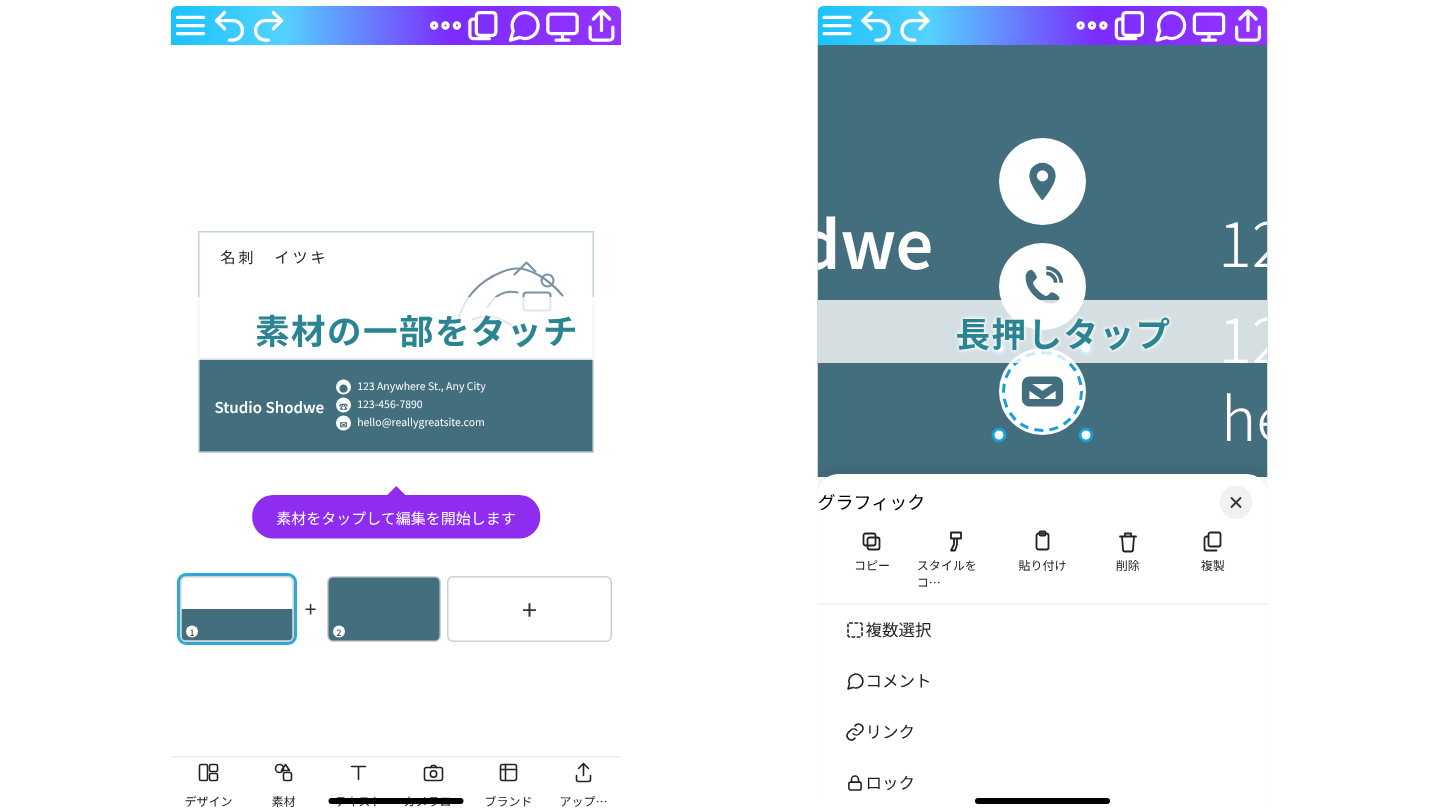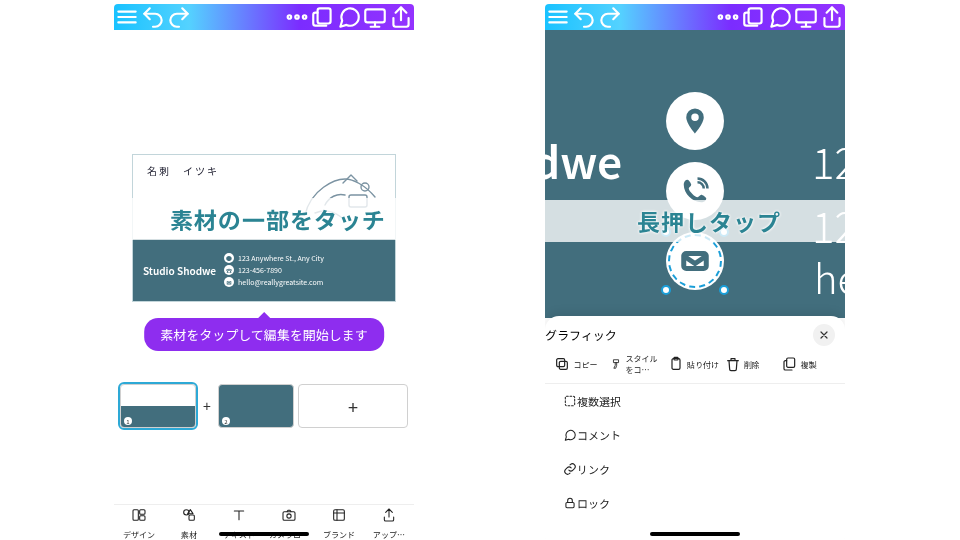--- a/index.html
+++ b/index.html
@@ -27,21 +27,21 @@
   .card .art{position:absolute;right:10px;top:10px;width:90px;height:60px;}
   .card .art svg{width:90px;height:60px;}
   .card .band{position:absolute;left:0;right:0;bottom:0;height:62px;background:var(--teal);display:flex;align-items:center;padding:0 10px;gap:8px;}
   .card .studio{color:#fff;font-size:10px;font-weight:600;}
   .card .info{display:flex;flex-direction:column;gap:2px;color:#fff;font-size:7px;}
   .card .info .row{display:flex;align-items:center;gap:4px;}
   .mini-ico{width:10px;height:10px;border-radius:50%;background:#fff;color:var(--teal);display:flex;align-items:center;justify-content:center;font-size:6px;font-weight:700;flex:none;}
   .card .jp{position:absolute;top:8px;left:14px;font-size:10px;color:#223;letter-spacing:2px;}
   .fade-band{position:absolute;left:0;right:0;top:168px;height:42px;background:rgba(255,255,255,.78);display:flex;align-items:center;justify-content:center;}
   .phone-caption{font-size:23px;font-weight:700;color:var(--label-teal);letter-spacing:1px;white-space:nowrap;text-shadow:0 0 3px #fff,0 0 3px #fff;margin-left:28px;}
-  .tip{position:absolute;left:50%;transform:translateX(-50%);top:288px;background:var(--tip);color:#fff;font-size:13px;padding:7px 16px;border-radius:14px;white-space:nowrap;}
+  .tip{position:absolute;left:50%;transform:translateX(-50%);top:300px;background:var(--tip);color:#fff;font-size:10px;padding:7px 16px;border-radius:14px;white-space:nowrap;}
   .tip::before{content:"";position:absolute;top:-6px;left:50%;transform:translateX(-50%);border:6px solid transparent;border-bottom-color:var(--tip);border-top:none;}
   .thumbs{position:absolute;left:0;right:0;bottom:36px;height:46px;display:flex;gap:4px;padding:0 6px;align-items:center;}
   .thumbs .pg{flex:0 0 auto;width:76px;height:44px;border-radius:4px;border:1px solid #d0d0d0;background:linear-gradient(180deg,#fff 50%,var(--teal) 50%);font-size:7px;color:#333;display:flex;align-items:flex-end;justify-content:center;padding-bottom:2px;position:relative;}
   .thumbs .pg .num{position:absolute;left:3px;bottom:2px;width:8px;height:8px;border-radius:50%;background:#fff;color:#333;font-size:6px;display:flex;align-items:center;justify-content:center;}
   .thumbs .pg.sel{outline:2px solid #2da9d6;}
   .thumbs .pg.alt{background:var(--teal);}
   .thumbs .plusmid{width:14px;height:14px;color:#333;font-size:14px;display:flex;align-items:center;justify-content:center;}
   .thumbs .add{border:1px solid #d0d0d0;background:#fff;flex:1;height:44px;border-radius:4px;display:flex;align-items:center;justify-content:center;font-size:18px;color:#333;}
   .tools{position:absolute;left:0;right:0;bottom:0;height:36px;display:flex;padding-top:2px;border-top:1px solid #eee;}
   .tools .titem{flex:1;min-width:0;display:flex;flex-direction:column;align-items:center;justify-content:center;gap:6px;color:#222;}
@@ -60,21 +60,21 @@
   .bigcircle svg{width:30px;height:30px;stroke:var(--teal);fill:var(--teal);stroke-width:0;}
   .bigcircle.outline svg{fill:none;stroke-width:4;}
   .selected{outline:2px dashed #1a9ed8;outline-offset:-4px;position:relative;}
   .handle{position:absolute;width:10px;height:10px;border:2px solid #1a9ed8;background:#fff;border-radius:50%;}
   .h-tl{left:-5px;top:-5px;} .h-tr{right:-5px;top:-5px;} .h-bl{left:-5px;bottom:-5px;} .h-br{right:-5px;bottom:-5px;}
   .fade-band.right-band{top:170px;}
   .sheet{position:absolute;left:0;right:0;bottom:0;height:224px;background:#fff;border-top-left-radius:14px;border-top-right-radius:14px;box-shadow:0 -4px 10px rgba(0,0,0,.08);}
   .sheet .title{text-align:left;font-size:12px;font-weight:400;padding:10px 0 6px;}
   .sheet .close{position:absolute;right:10px;top:8px;width:22px;height:22px;border-radius:50%;background:#f1f1f1;display:flex;align-items:center;justify-content:center;}
   .sheet .row1{display:flex;justify-content:space-around;padding:4px 8px 8px;}
-  .sheet .row1 .act{display:flex;flex-direction:row;align-items:center;gap:3px;font-size:8px;color:#222;width:54px;}
+  .sheet .row1 .act{display:flex;flex-direction:column;align-items:center;gap:3px;font-size:8px;color:#222;width:54px;}
   .sheet .row1 svg{width:16px;height:16px;stroke:#222;fill:none;stroke-width:1.8;stroke-linecap:round;stroke-linejoin:round;}
   .sheet .list{border-top:1px solid #eee;}
   .sheet .lrow{display:flex;align-items:center;gap:0;padding:9px 18px;font-size:11px;color:#222;}
   .sheet .lrow svg{width:14px;height:14px;stroke:#222;fill:none;stroke-width:1.8;stroke-linecap:round;stroke-linejoin:round;}
 </style>
 </head>
 <body>
 <div class="stage">
 
 <div class="phone left">

